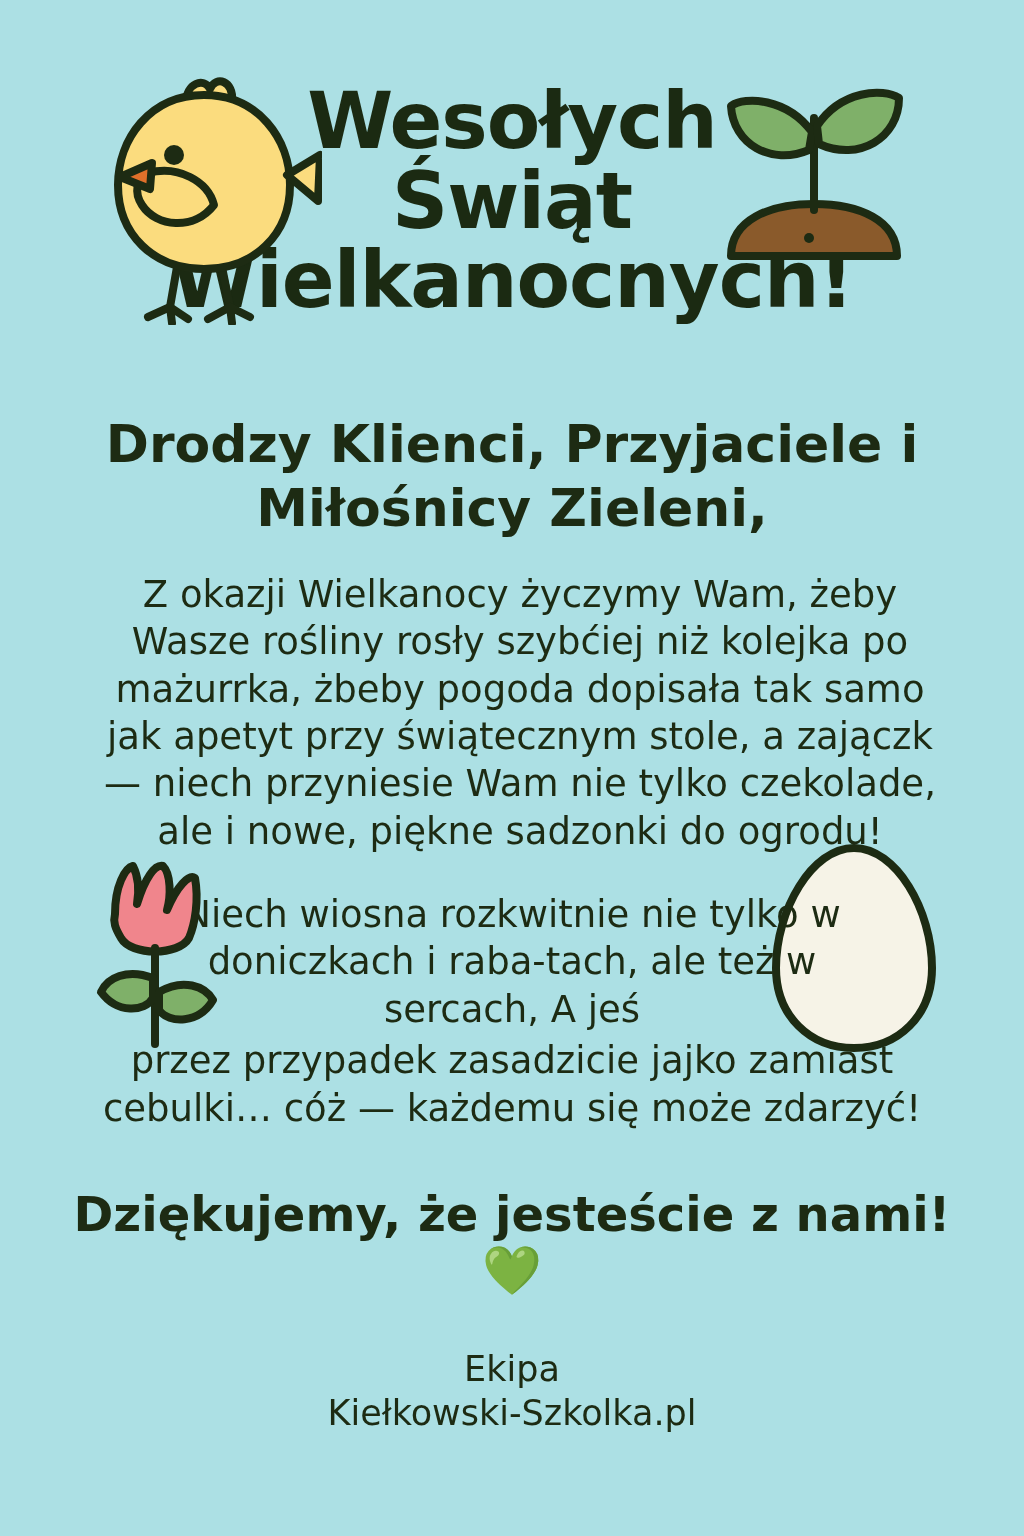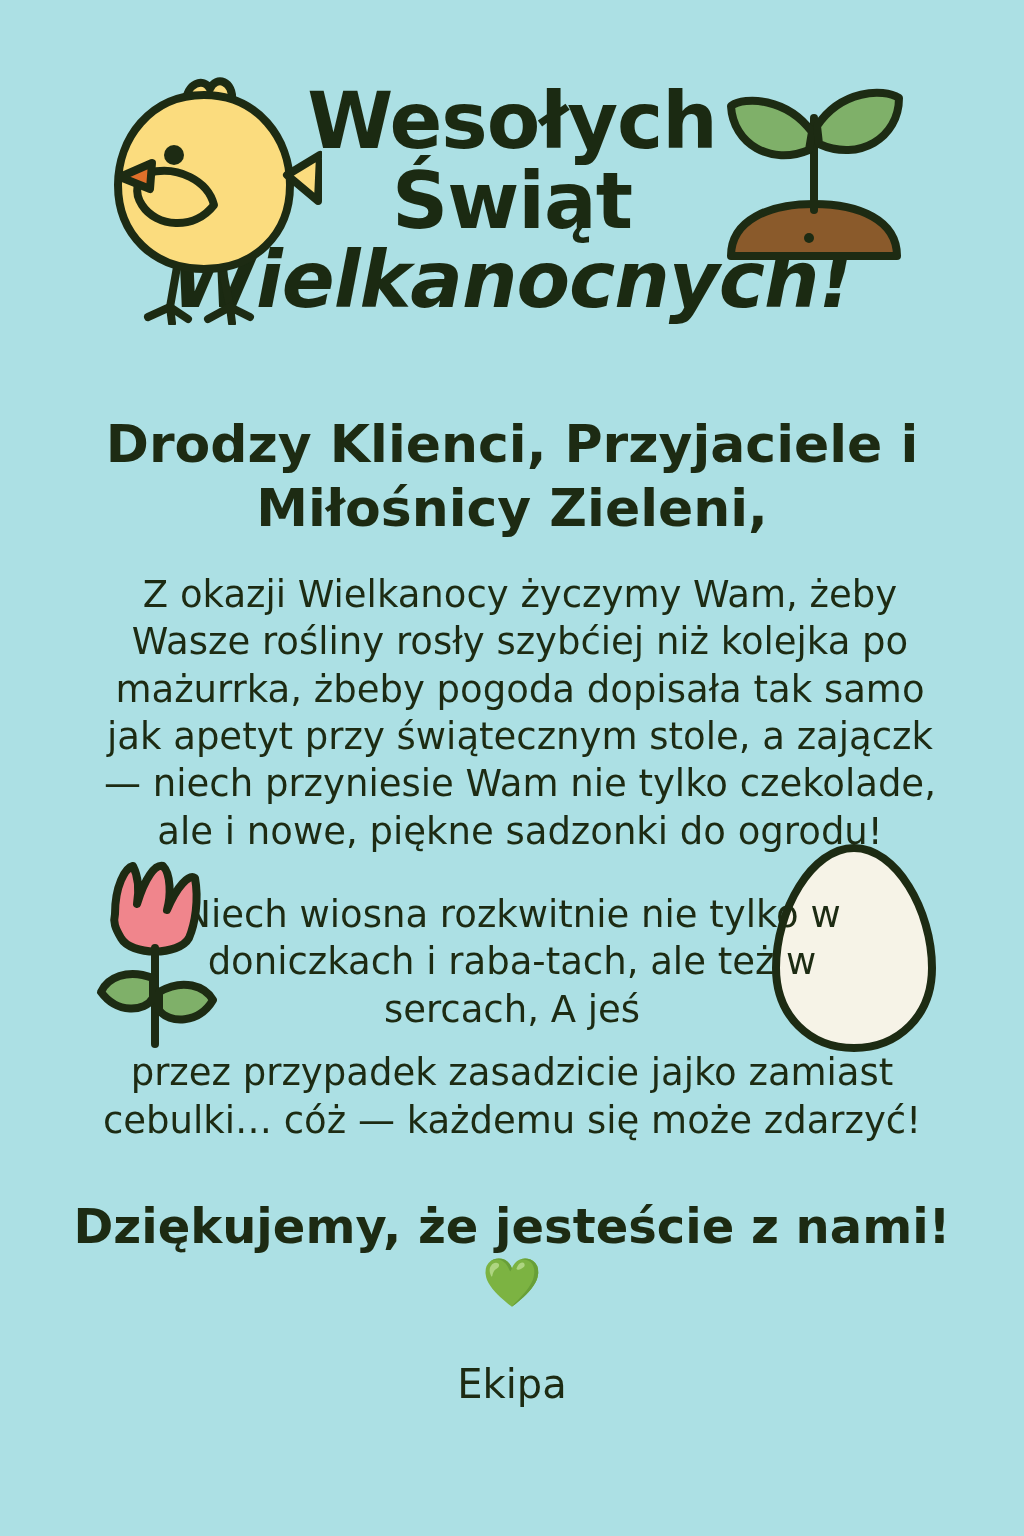--- a/index.html
+++ b/index.html
@@ -35,21 +35,21 @@
     text-align: center;
     font-size: 78px;
     line-height: 1.02;
     font-weight: bold;
     letter-spacing: -1px;
     color: #1b2a12;
     z-index: 3;
   }
   .title .line1 { display: block; }
   .title .line2 { display: block; }
-  .title .line3 { display: block; font-style: italic; }
+  .title .line3 { display: block; }
 
   .chick {
     position: absolute;
     left: 82px;
     top: 55px;
     width: 240px;
     height: 270px;
     z-index: 4;
   }
   .sprout {
@@ -87,33 +87,33 @@
   .para-indent {
     font-size: 37px;
     line-height: 1.28;
     padding: 0 110px;
     margin: 0;
     font-weight: 400;
   }
   .para-rest {
     font-size: 37px;
     line-height: 1.28;
-    margin: 16px;
+    margin: 4px;
     font-weight: 400;
   }
   .thanks {
     font-size: 48px;
     font-weight: 600;
     margin-top: 54px;
   }
   .heart {
     color: #76c442;
   }
   .signature {
-    font-size: 40px;
+    font-size: 35px;
     line-height: 1.26;
     margin-top: 48px;
     font-weight: 400;
   }
 
   .tulip {
     position: absolute;
     left: 75px;
     top: 852px;
     width: 160px;
@@ -209,15 +209,16 @@
       <p class="para-rest">przez przypadek zasadzicie jajko zamiast cebulki… cóż — każdemu się może zdarzyć!</p>
     </div>
 
     <p class="thanks">
       <span>Dziękujemy, że jesteście z nami!</span>
       <span class="heart">💚</span>
     </p>
 
     <p class="signature">
       <span>Ekipa</span><br>
+      <span>Kiełkowski-Szkolka.pl</span>
     </p>
   </div>
 </div>
 
 </body></html>

